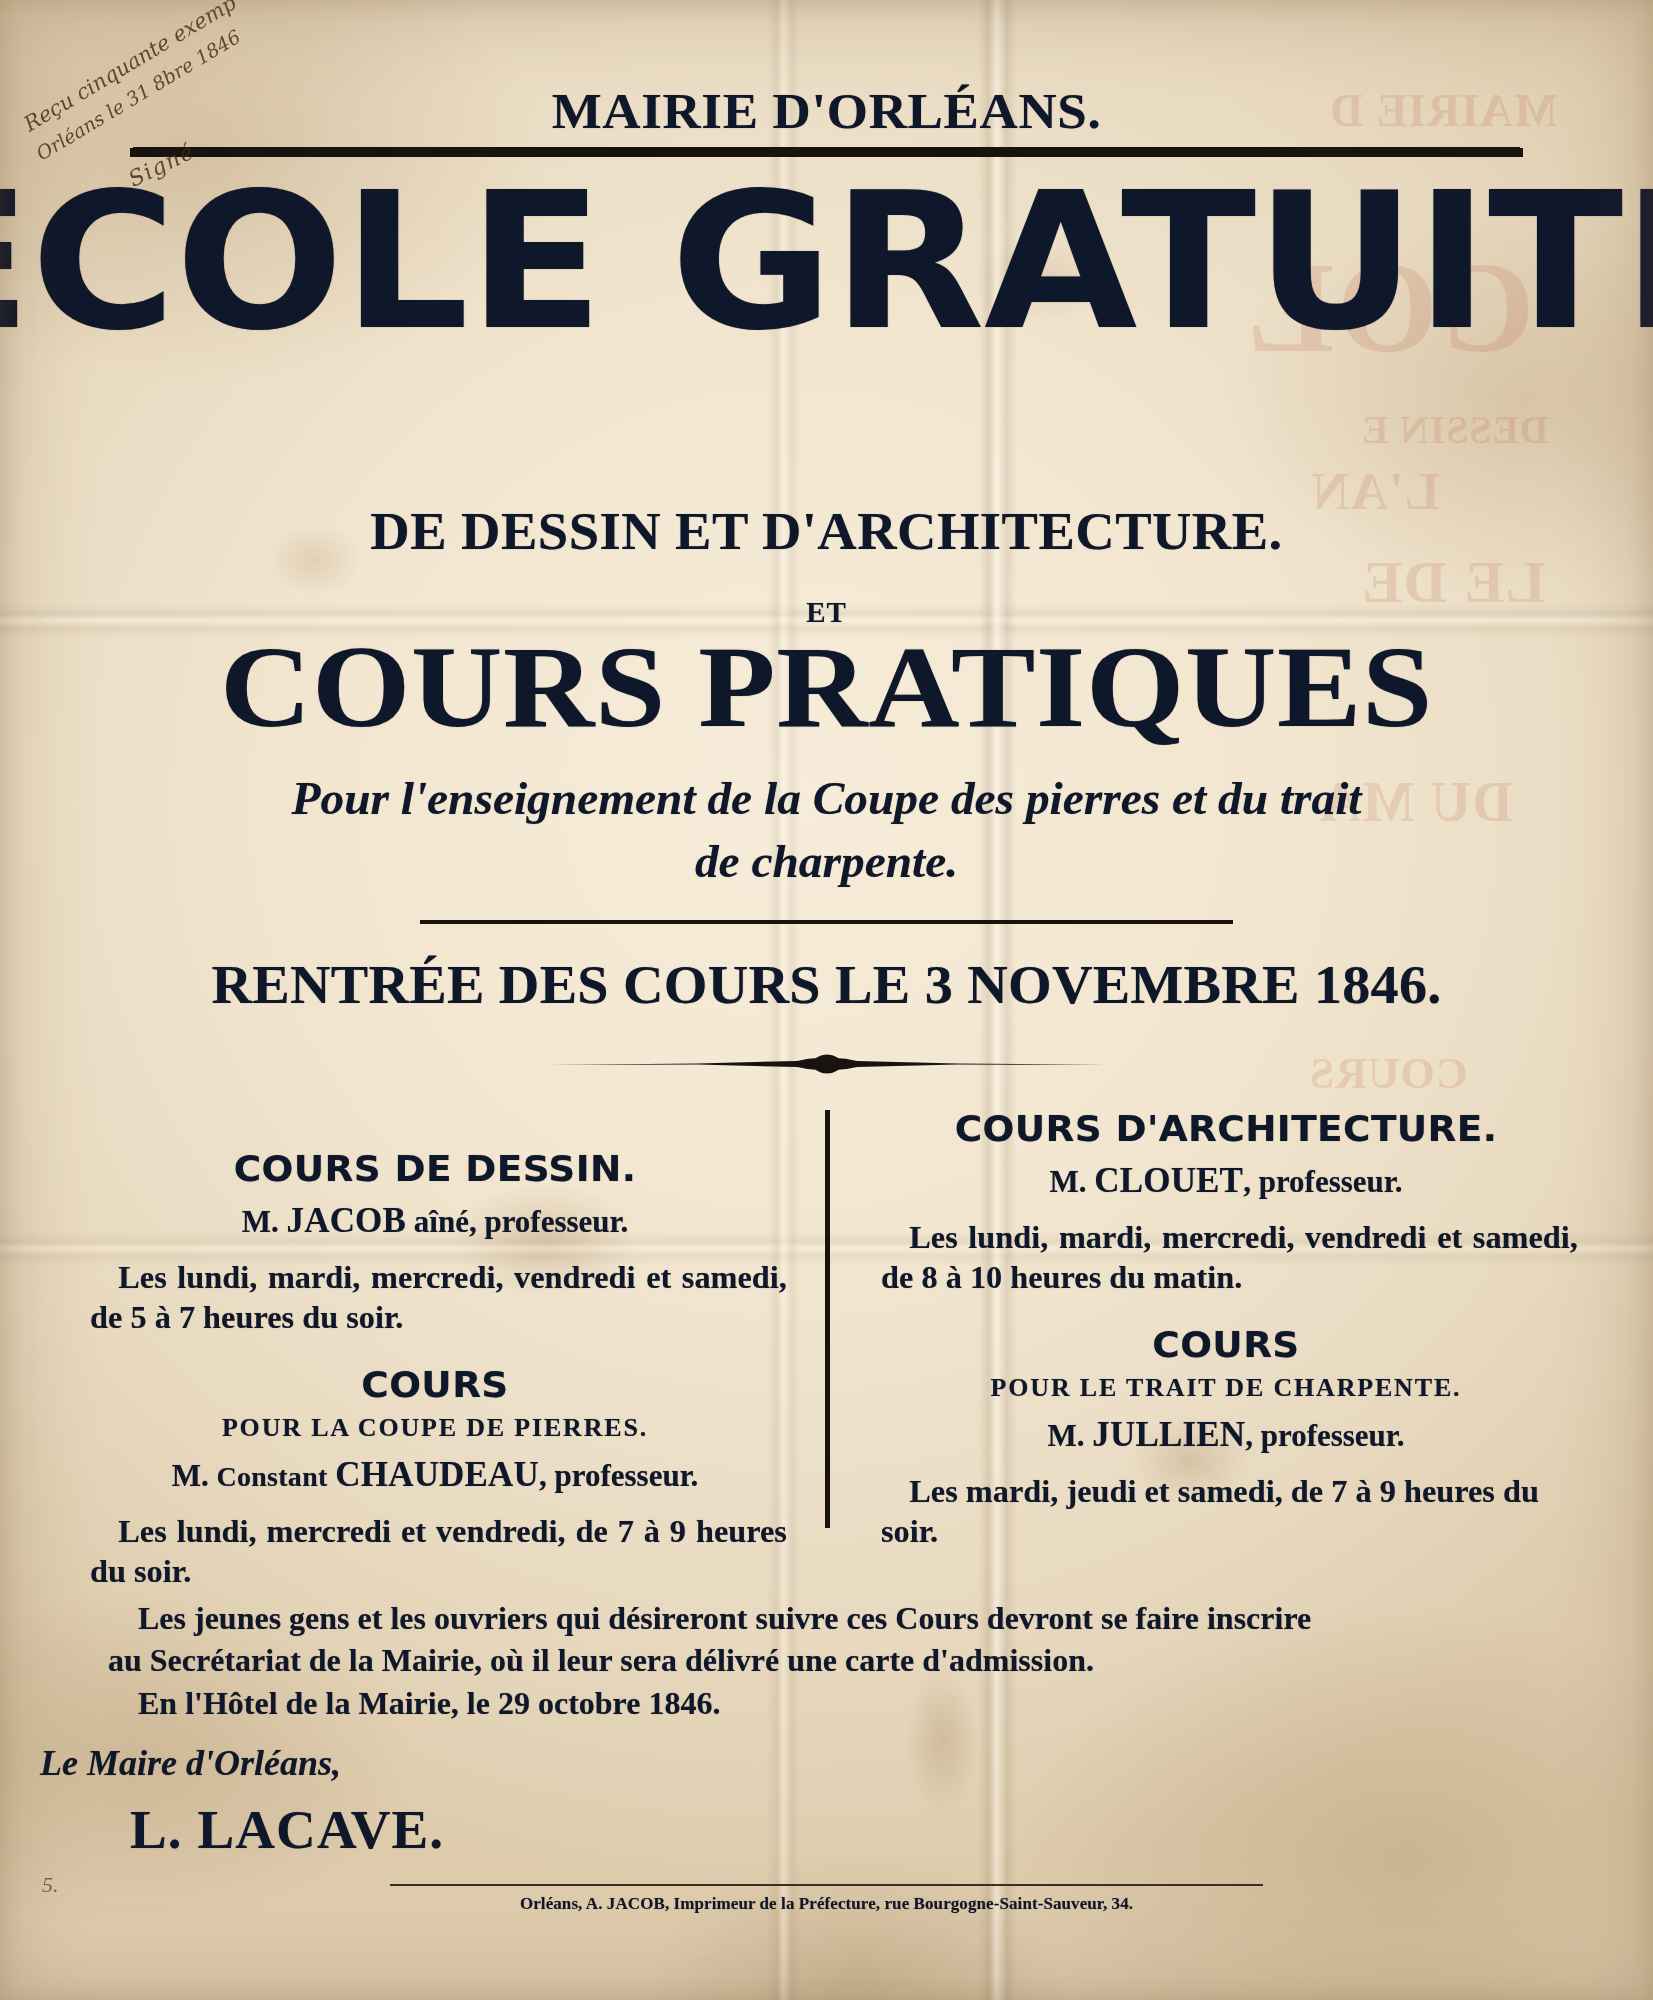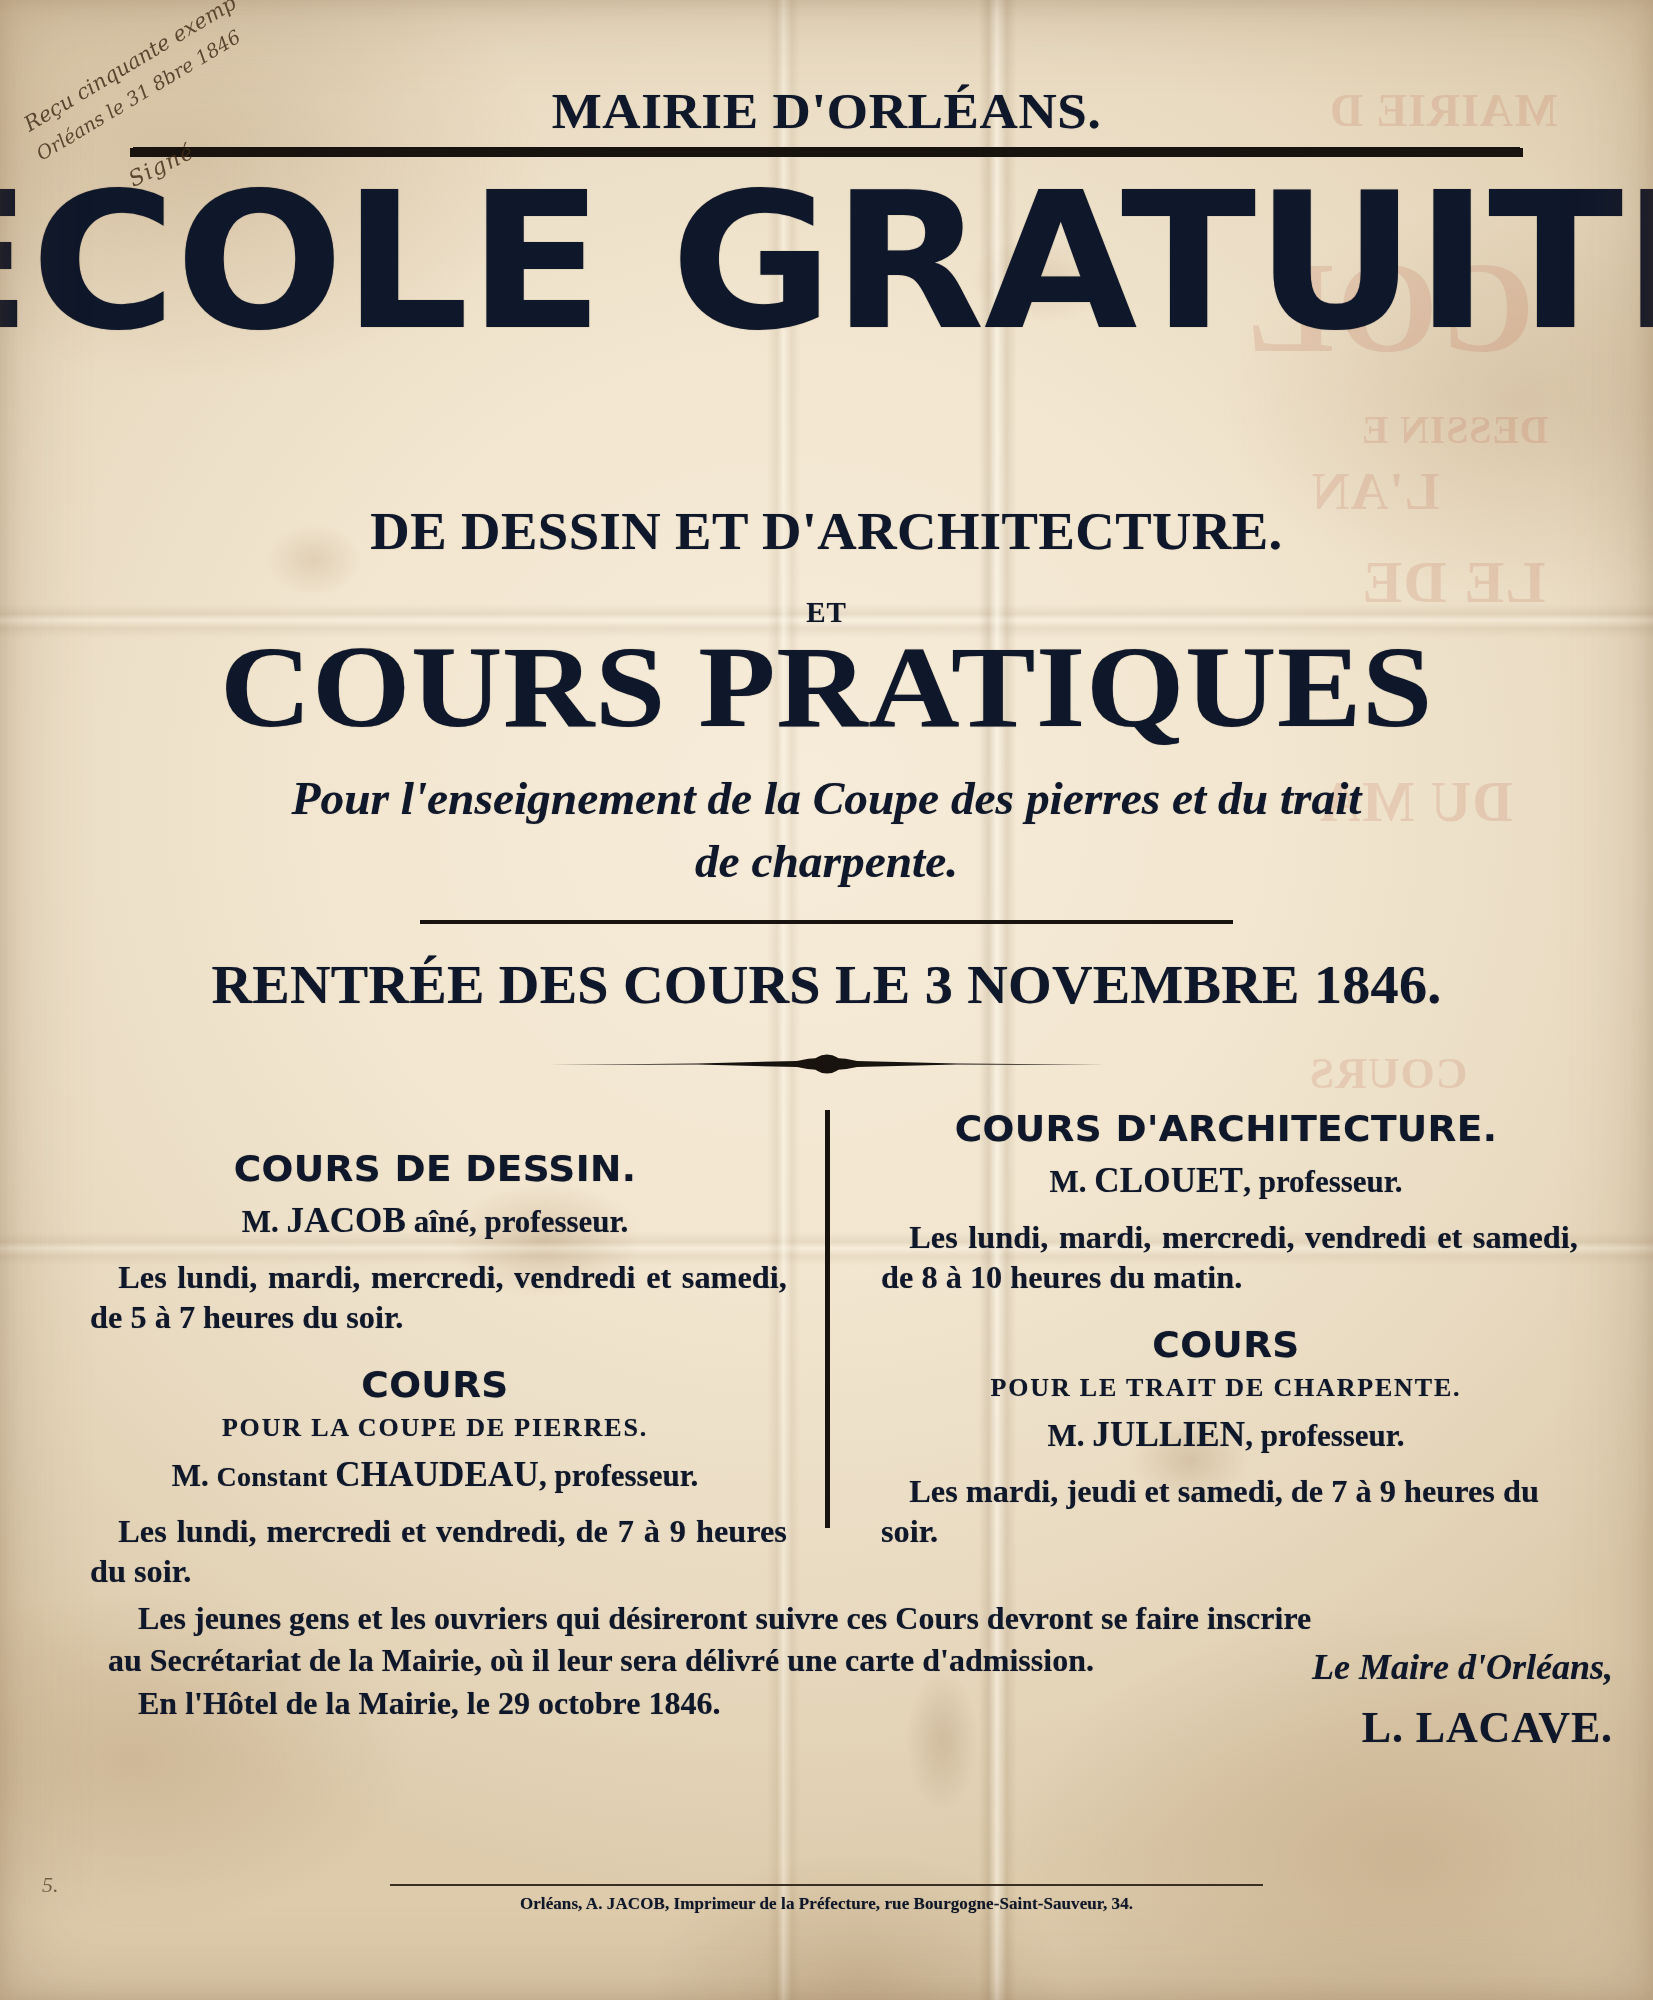--- a/index.html
+++ b/index.html
@@ -283,38 +283,38 @@
     line-height: 1.30;
     font-weight: 700;
     font-family: Liberation Serif, serif;
   }
   .closing p { margin: 0; }
   .closing .p1 { text-indent: 30px; }
   .closing .p3 { text-indent: 30px; margin-top: 2px; }
 
   .signature {
     position: absolute;
-    top: 1646px; left: 0; right: 0;
-    text-align: right;
+    top: 1742px; left: 0; right: 0;
+    text-align: left;
     padding-right: 40px;
+    padding-left: 40px;
   }
   .sig-role {
     font-size: 36px;
     font-style: italic;
     font-weight: 700;
     font-family: "Liberation Serif", serif;
   }
   .sig-name {
-    font-size: 44px;
+    font-size: 55px;
     font-weight: 900;
     font-family: "Liberation Serif", serif;
     letter-spacing: .02em;
     margin-top: 14px;
     padding-left: 90px;
-    margin-left: 40px;
   }
 
   .rule-foot {
     position: absolute;
     left: 390px; right: 390px;
     top: 1884px;
     height: 2px;
     background: #3a2f22;
   }
   .imprint {

